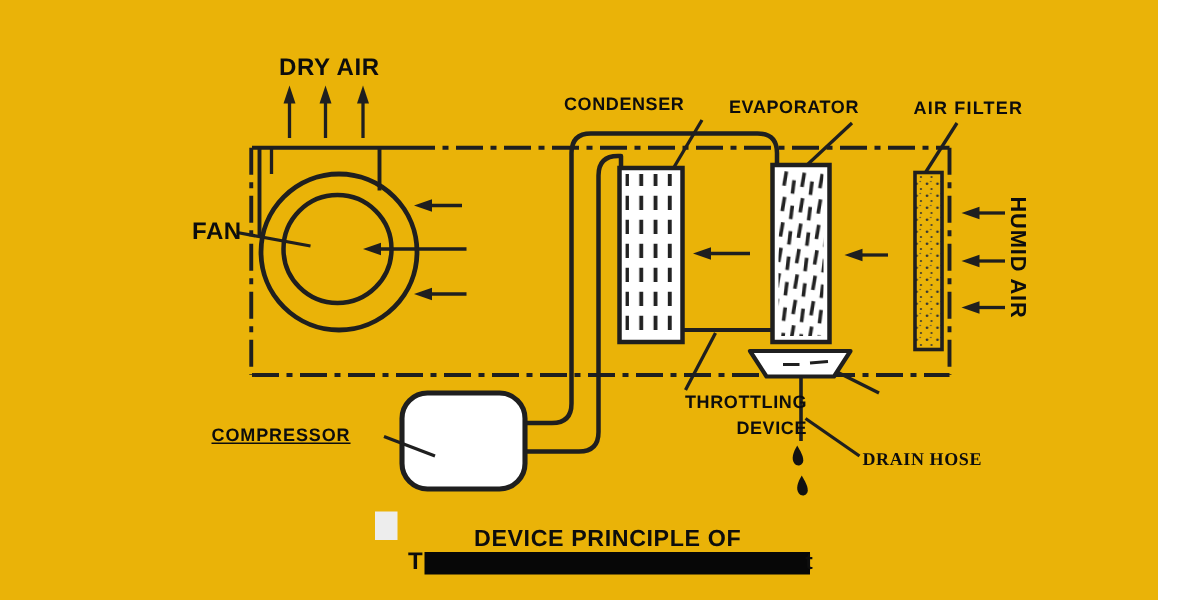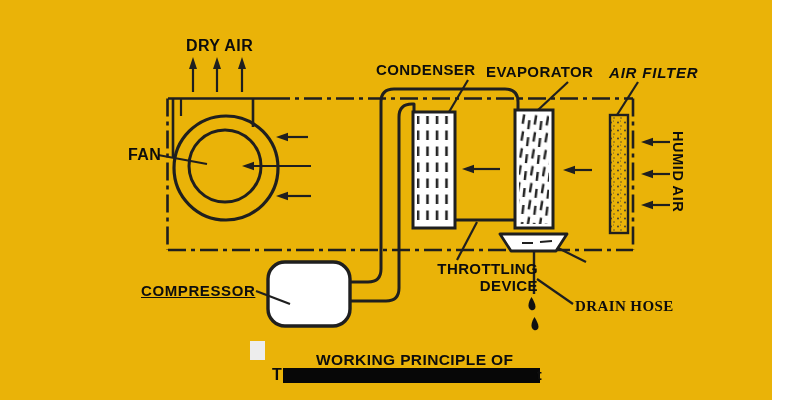--- a/index.html
+++ b/index.html
@@ -1,28 +1,28 @@
 <!DOCTYPE html>
 <html><head>
 <meta charset="utf-8">
 <style>
   html,body{margin:0;padding:0;background:#fff;}
   #stage{
     position:relative;width:772px;height:400px;background:#eab308;overflow:hidden;
     font-family:"Liberation Sans",sans-serif;
   }
   .lbl{
-    position:absolute;font-weight:bold;font-size:15px;letter-spacing:.4px;
+    position:absolute;font-weight:bold;font-size:12px;letter-spacing:.4px;
     color:#0d0d0d;white-space:nowrap;line-height:17px;
   }
   .lbl-dry-air{left:186px;top:37px;font-size:16px;}
   .lbl-fan{left:128px;top:146px;font-size:16px;}
   .lbl-condenser{left:376px;top:61px;}
   .lbl-evaporator{left:486px;top:63px;}
-  .lbl-air-filter{left:609px;top:64px;letter-spacing:.8px;font-style:italic;}
+  .lbl-air-filter{left:609px;top:64px;letter-spacing:.8px;}
   .lbl-humid-air{left:669px;top:131px;writing-mode:vertical-rl;text-orientation:mixed;font-size:14.5px;letter-spacing:.6px;}
   .lbl-water-tank{left:586px;top:254px;}
   .lbl-drain-hose{left:575px;top:298px;font-family:Liberation Serif, serif;}
   .lbl-throttling{left:420px;top:260px;width:118px;white-space:normal;text-align:right;}
   .lbl-compressor{left:141px;top:282px;letter-spacing:.6px;text-decoration:underline;}
   .lbl-caption1{left:316px;top:351px;font-size:15.5px;}
   .caption2{position:absolute;left:272px;top:366px;display:flex;align-items:flex-start;
     font-weight:bold;font-size:16px;color:#0d0d0d;}
   .redaction-bar{width:257px;height:15px;background:#070707;margin:2px 0 0 1px;}
   .caption2 .endglyph{margin-left:-3px;font-size:15px;}
@@ -151,20 +151,20 @@
   <div class="lbl lbl-dry-air">DRY AIR</div>
   <div class="lbl lbl-fan">FAN</div>
   <div class="lbl lbl-condenser">CONDENSER</div>
   <div class="lbl lbl-evaporator">EVAPORATOR</div>
   <div class="lbl lbl-air-filter">AIR FILTER</div>
   <div class="lbl lbl-humid-air">HUMID AIR</div>
   <div class="lbl lbl-drain-hose">DRAIN HOSE</div>
   <div class="lbl lbl-throttling">THROTTLING DEVICE</div>
   <div class="lbl lbl-compressor">COMPRESSOR</div>
 
-  <div class="lbl lbl-caption1">WORKING PRINCIPLE OF</div>
+  <div class="lbl lbl-caption1">DEVICE PRINCIPLE OF</div>
   <div class="caption2">
     <span>T</span>
     <span class="redaction-bar"></span>
     <span class="endglyph">t</span>
   </div>
 
 </div>
 
 </body></html>

